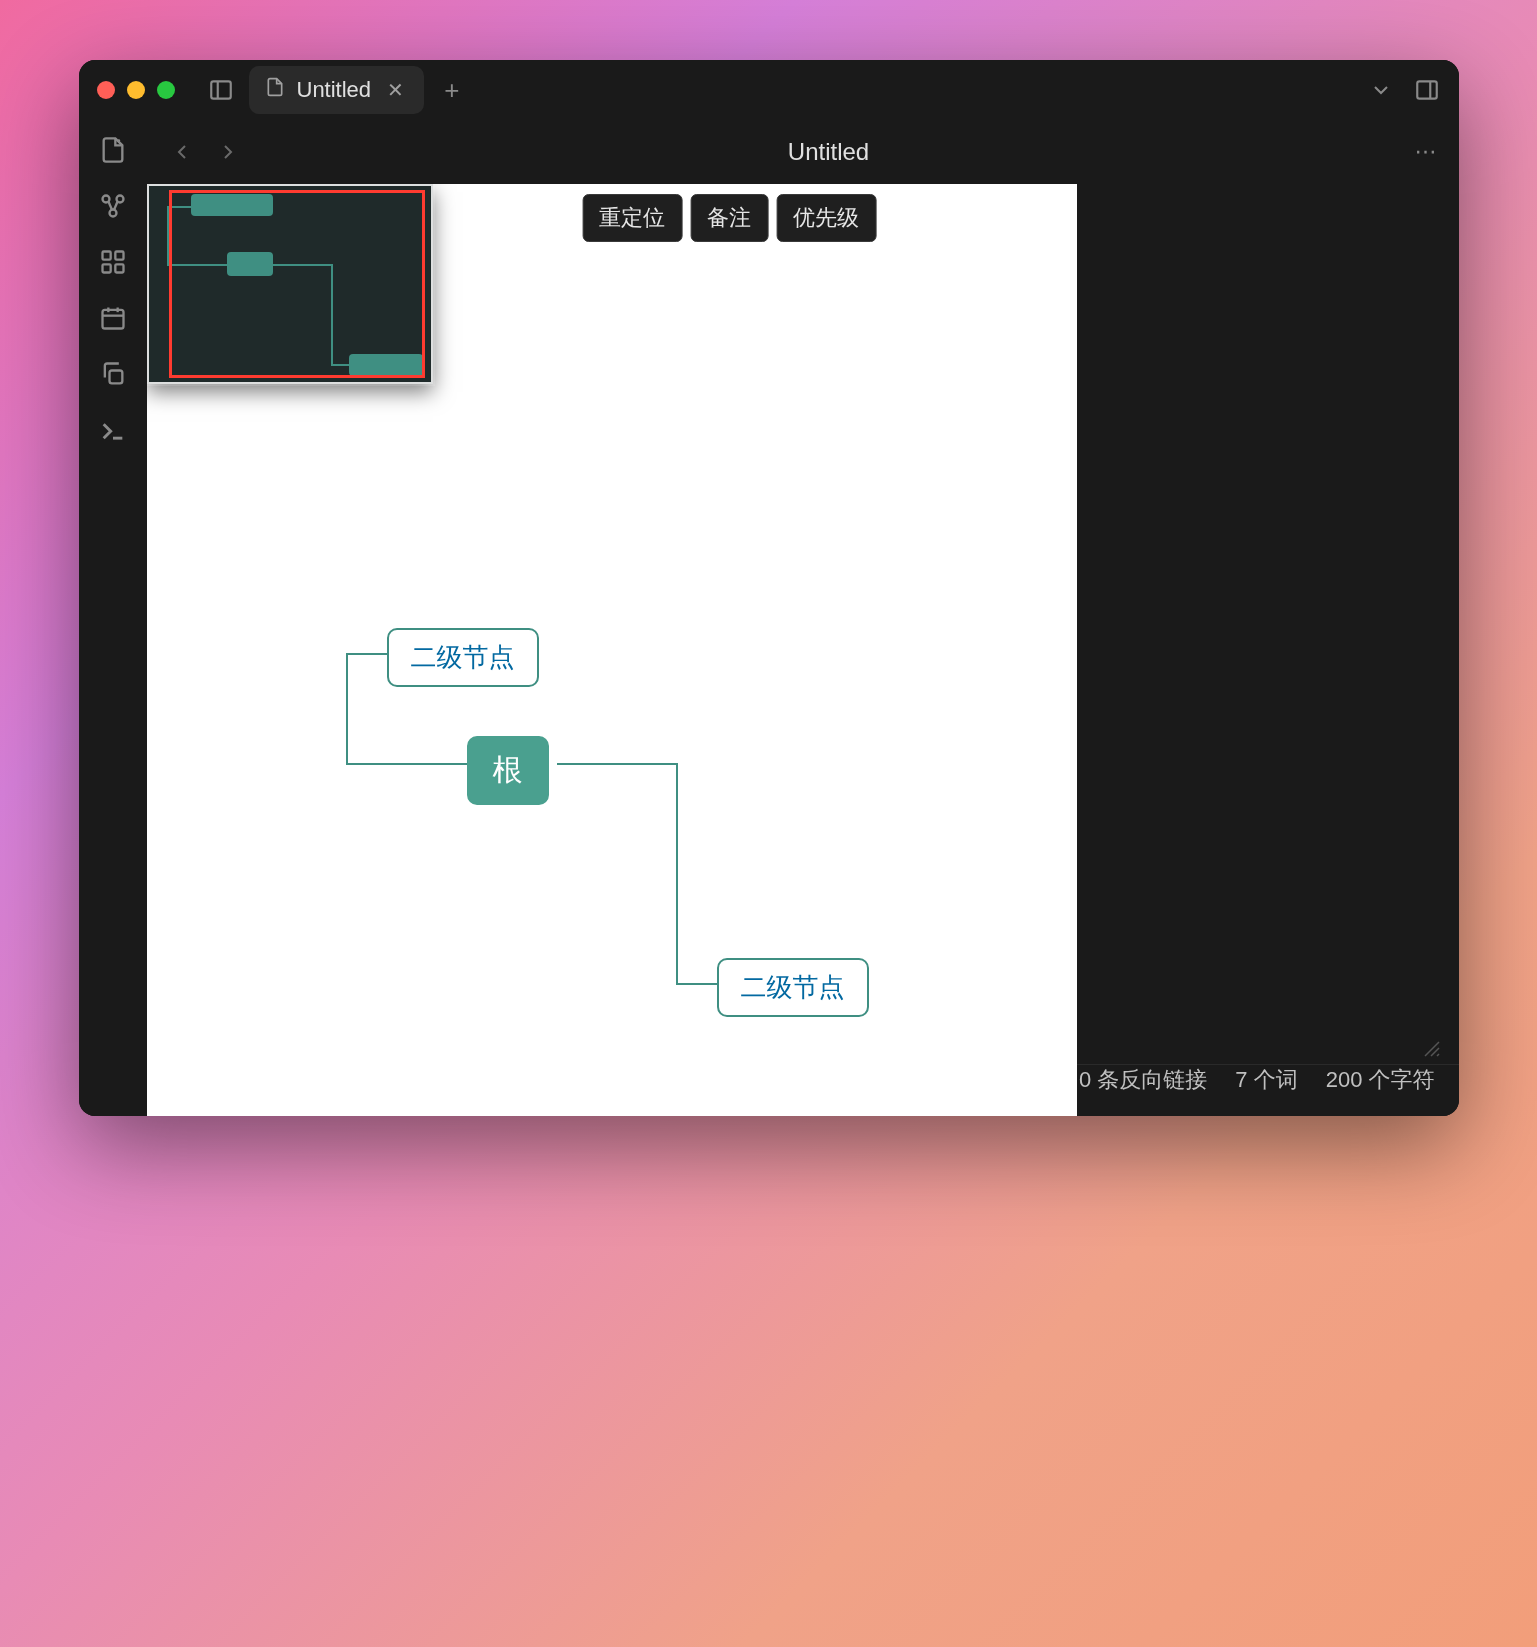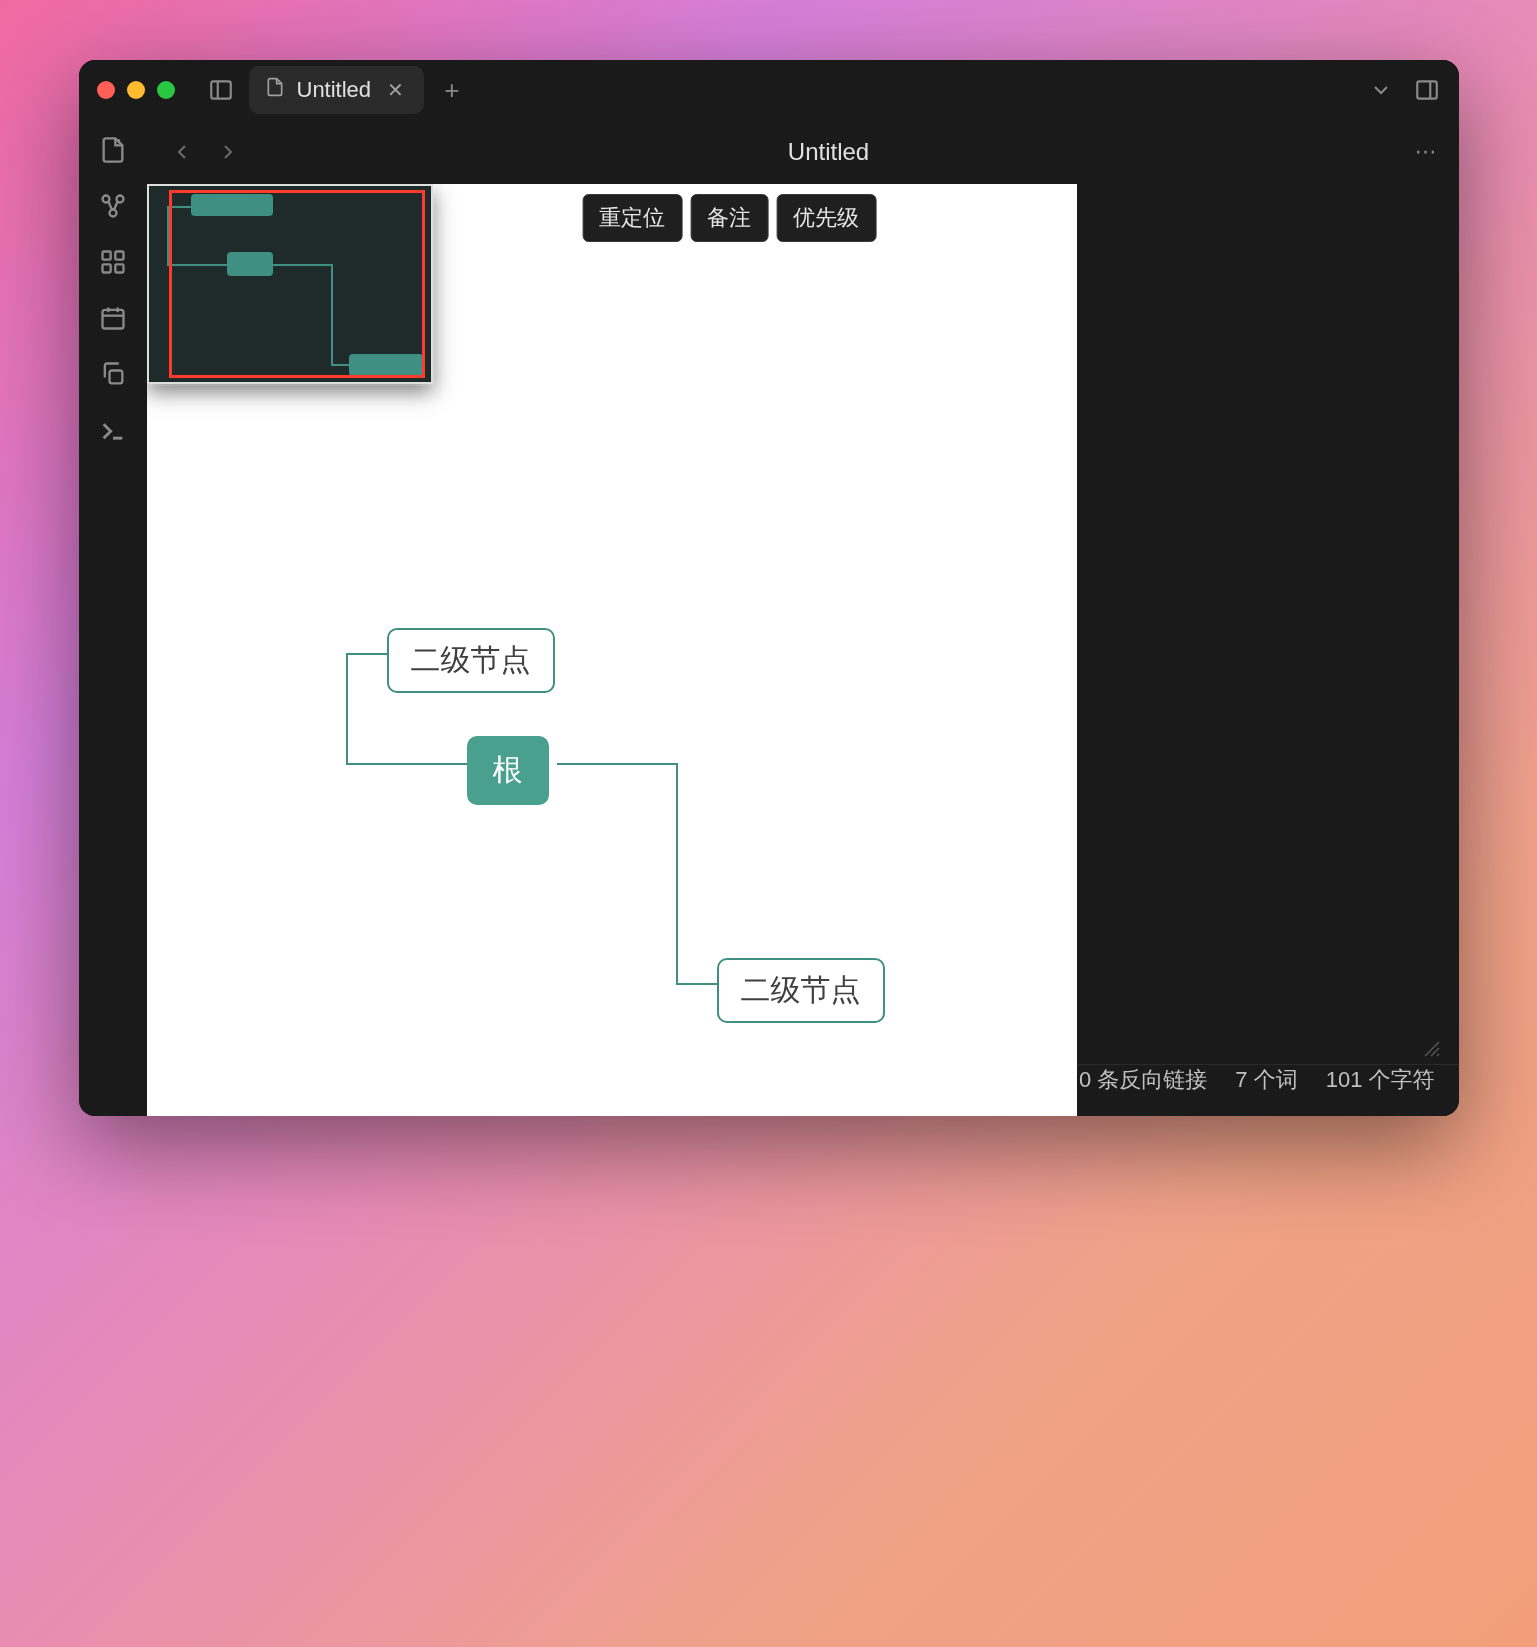--- a/index.html
+++ b/index.html
@@ -158,22 +158,22 @@
     padding: 8px 16px;
     font-size: 22px;
     cursor: pointer;
   }
   .node {
     position: absolute;
     background: #fff;
     border: 2px solid #3f8f82;
     border-radius: 10px;
     padding: 10px 22px;
-    font-size: 30px;
-    color: #404040;
+    font-size: 26px;
+    color: #0369a1;
     white-space: nowrap;
   }
   .node.root {
     background: #4aa08f;
     color: #fff;
     border-color: #4aa08f;
     font-size: 30px;
     padding: 12px 24px;
   }
   svg.edges { position:absolute; inset:0; width:100%; height:100%; pointer-events:none; }
@@ -345,18 +345,18 @@
                   <path d="M2 16 L16 2 M8 16 L16 8 M14 16 L16 14" stroke="#555" stroke-width="1.5"></path>
                 </svg>
             </div>
           </div>
         </div>
       </div>
 
       <div class="statusbar">
         <span>0 条反向链接</span>
         <span>7 个词</span>
-        <span>101 个字符</span>
+        <span>200 个字符</span>
       </div>
     </div>
   </div>
 
 </div>
 
 </body></html>

